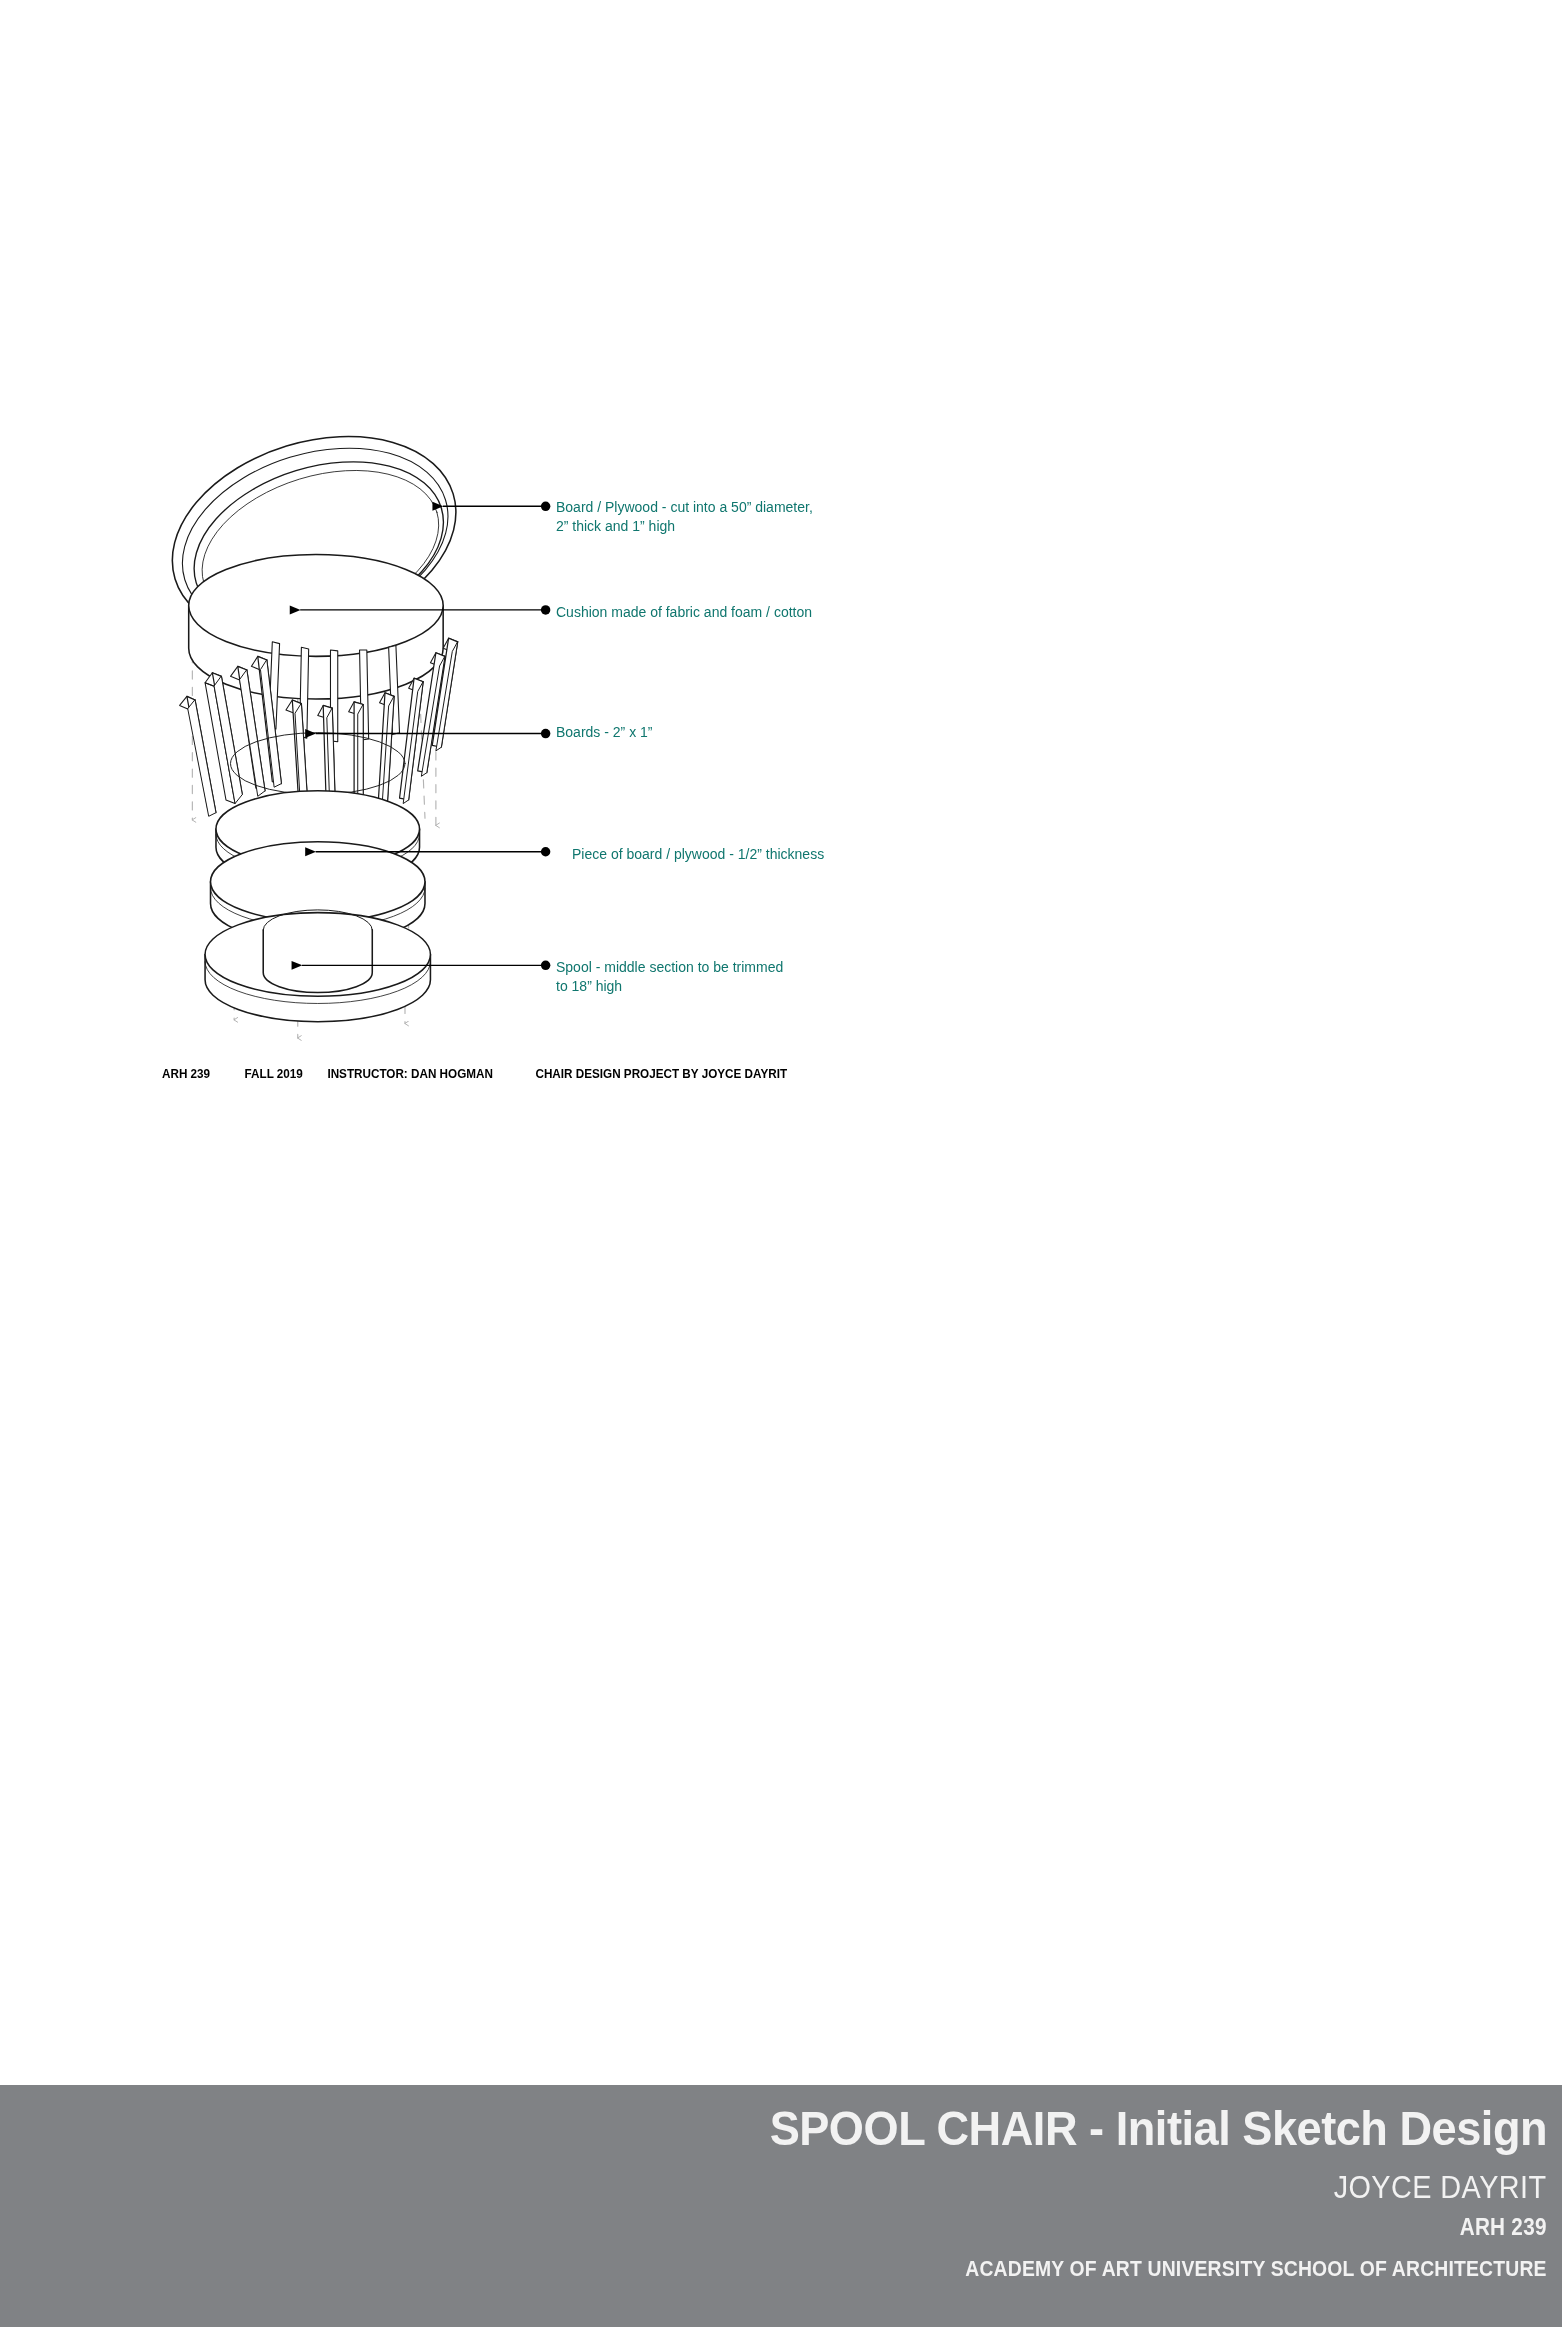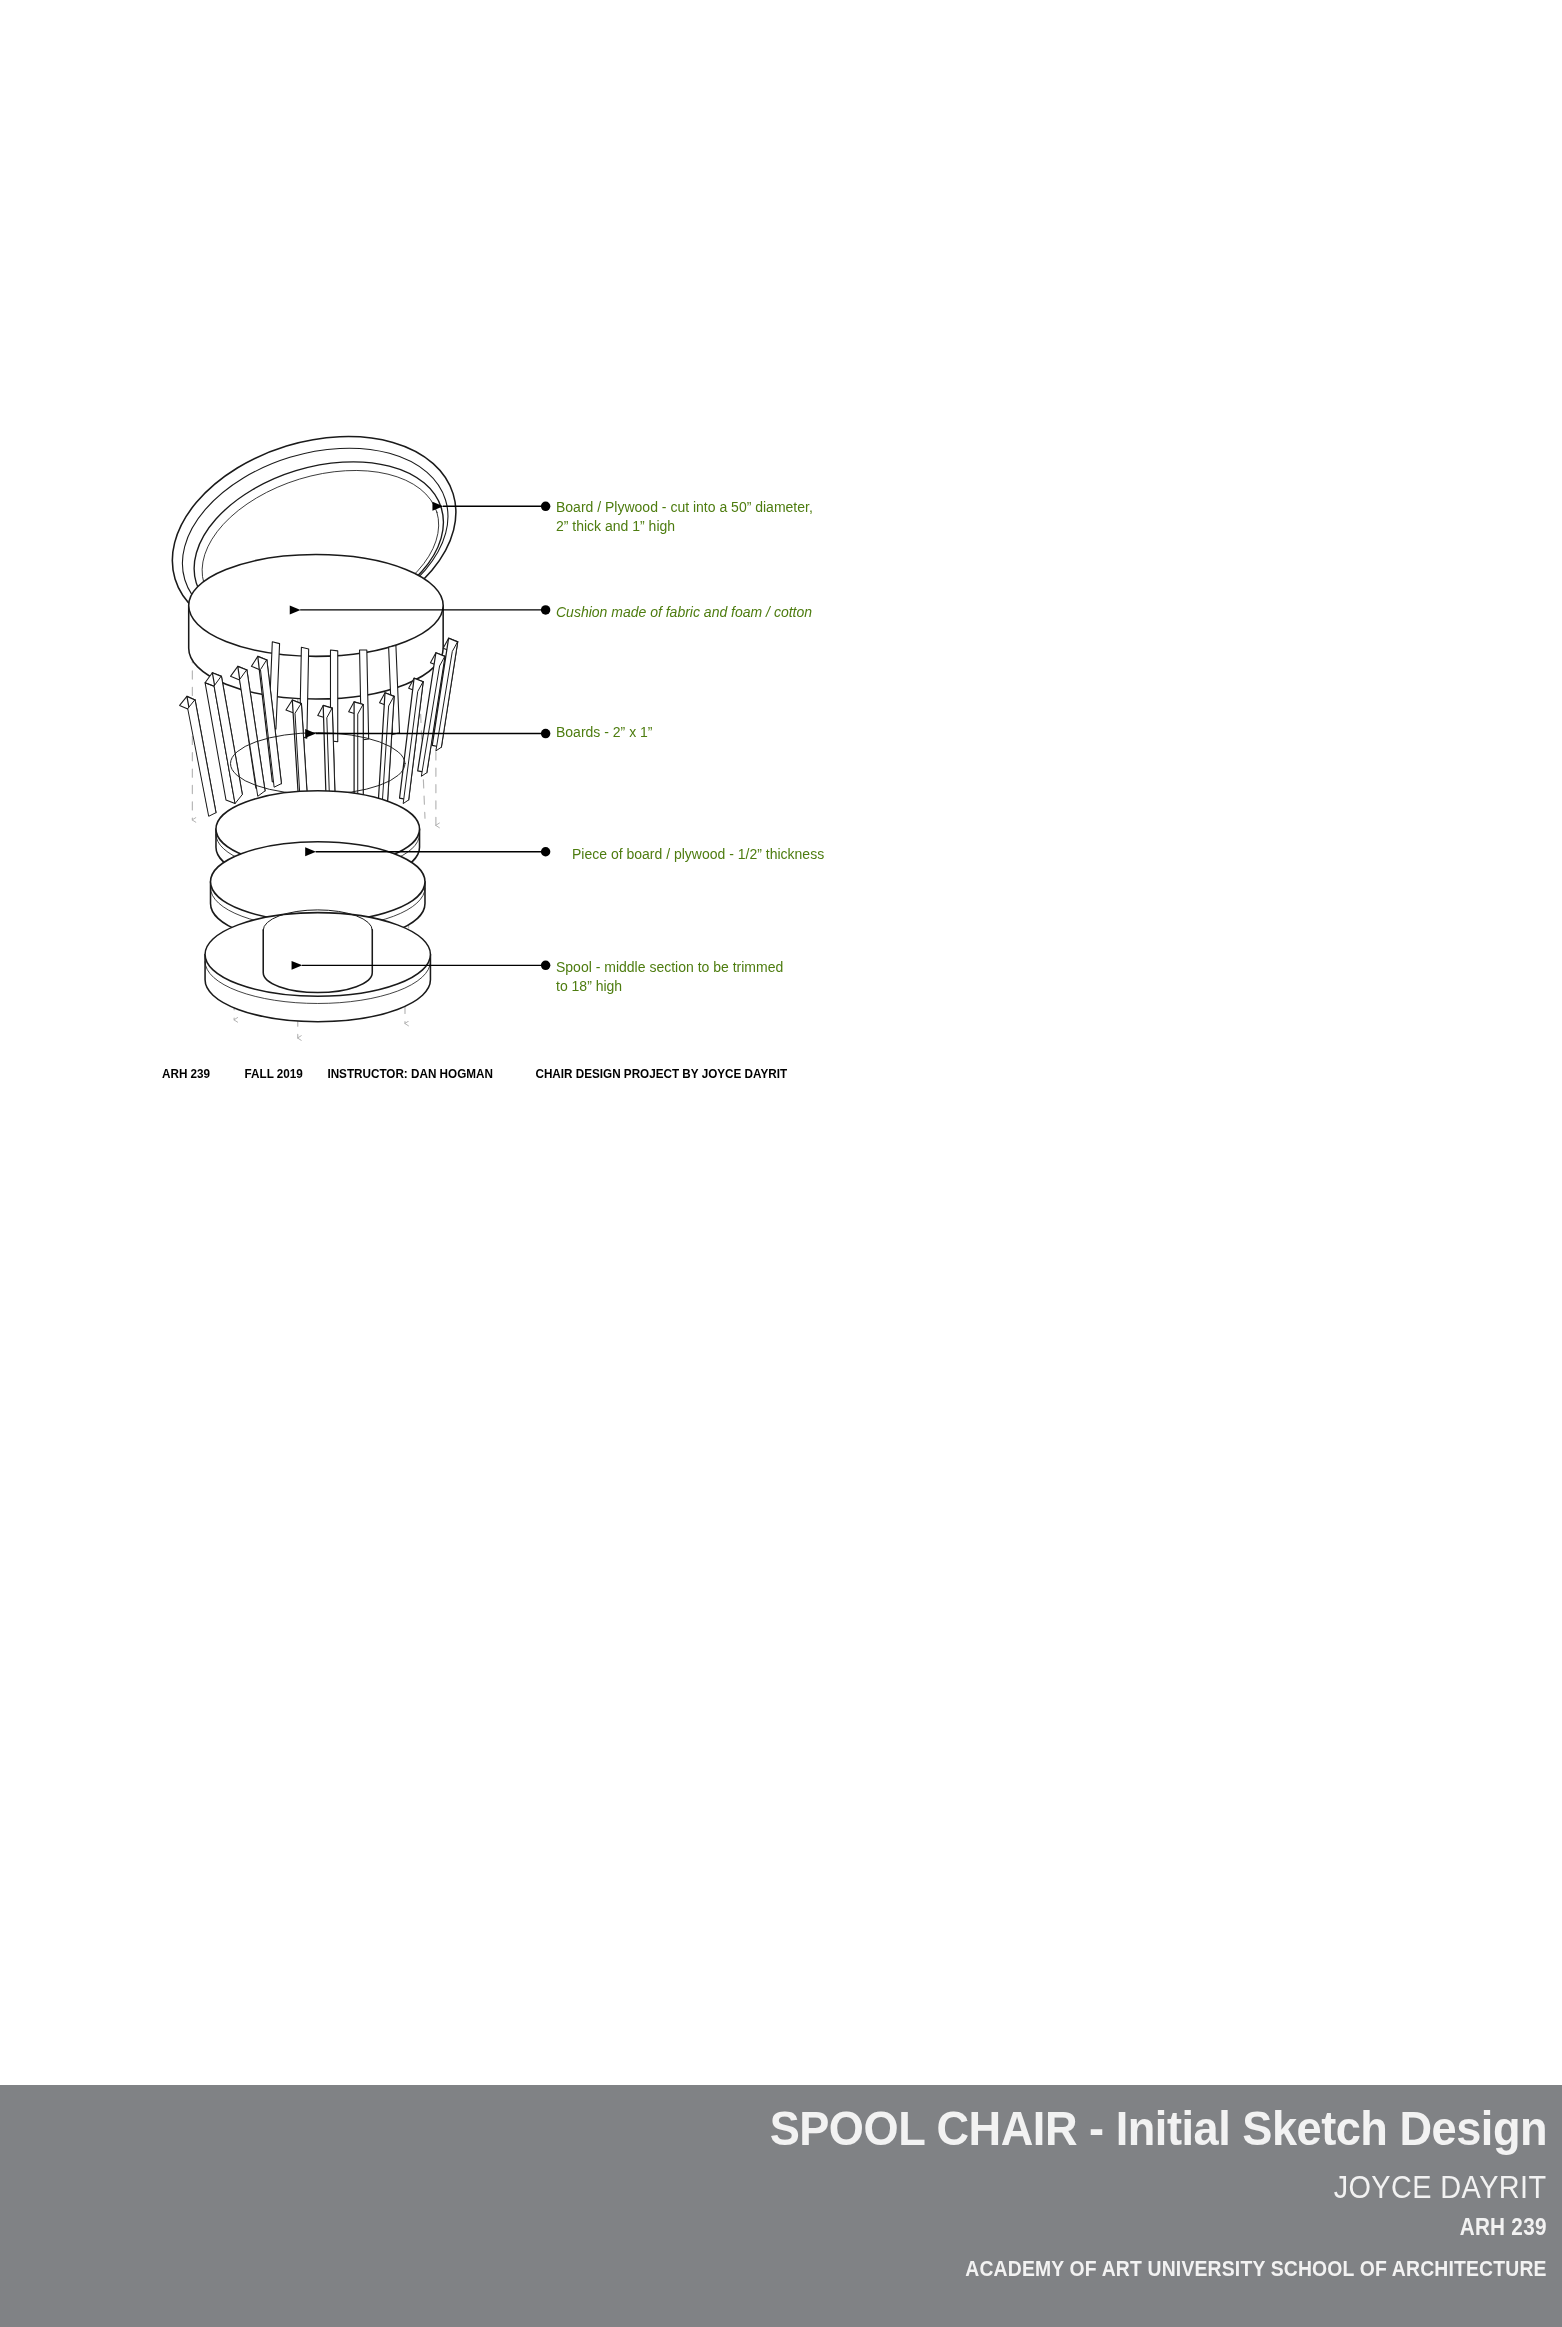--- a/index.html
+++ b/index.html
@@ -74,21 +74,21 @@
     height: 655px;
   }
   #drawing-svg { display: block; }
 
   
   .callout {
     position: absolute;
     font-size: 14px;
     line-height: 1.35;
     white-space: pre-line;
-    color: #4d7c0f;
+    color: #0f766e;
   }
   #callout-layer {
     position: absolute;
     left: 0; top: 0; width: 1563px; height: 2327px;
     pointer-events: none;
   }
 
   
   #credits {
     position: absolute;
@@ -326,21 +326,21 @@
         <circle cx="600" cy="937" r="5.2" fill="#000000" stroke="none"></circle>
 
         <line x1="600" y1="1062" x2="332" y2="1062" marker-end="url(#lead-arrow)"></line>
         <circle cx="600" cy="1062" r="5.2" fill="#000000" stroke="none"></circle>
       </g>
     </svg>
 
     <div class="callout" style="left:556px; top:498px; width:273px;">Board / Plywood - cut into a 50” diameter,
 2” thick and 1” high</div>
 
-    <div class="callout" style="left:556px; top:603px; width:291px;font-style:italic;">Cushion made of fabric and foam / cotton</div>
+    <div class="callout" style="left:556px; top:603px; width:291px;">Cushion made of fabric and foam / cotton</div>
 
     <div class="callout" style="left:556px; top:723px; width:236px;">Boards - 2” x 1”</div>
 
     <div class="callout" style="left:556px; top:845px; width:300px;margin-left:16px;">Piece of board / plywood - 1/2” thickness</div>
 
     <div class="callout" style="left:556px; top:958px; width:273px;">Spool - middle section to  be trimmed
 to 18” high</div>
   </div>
 
   <div id="credits">

